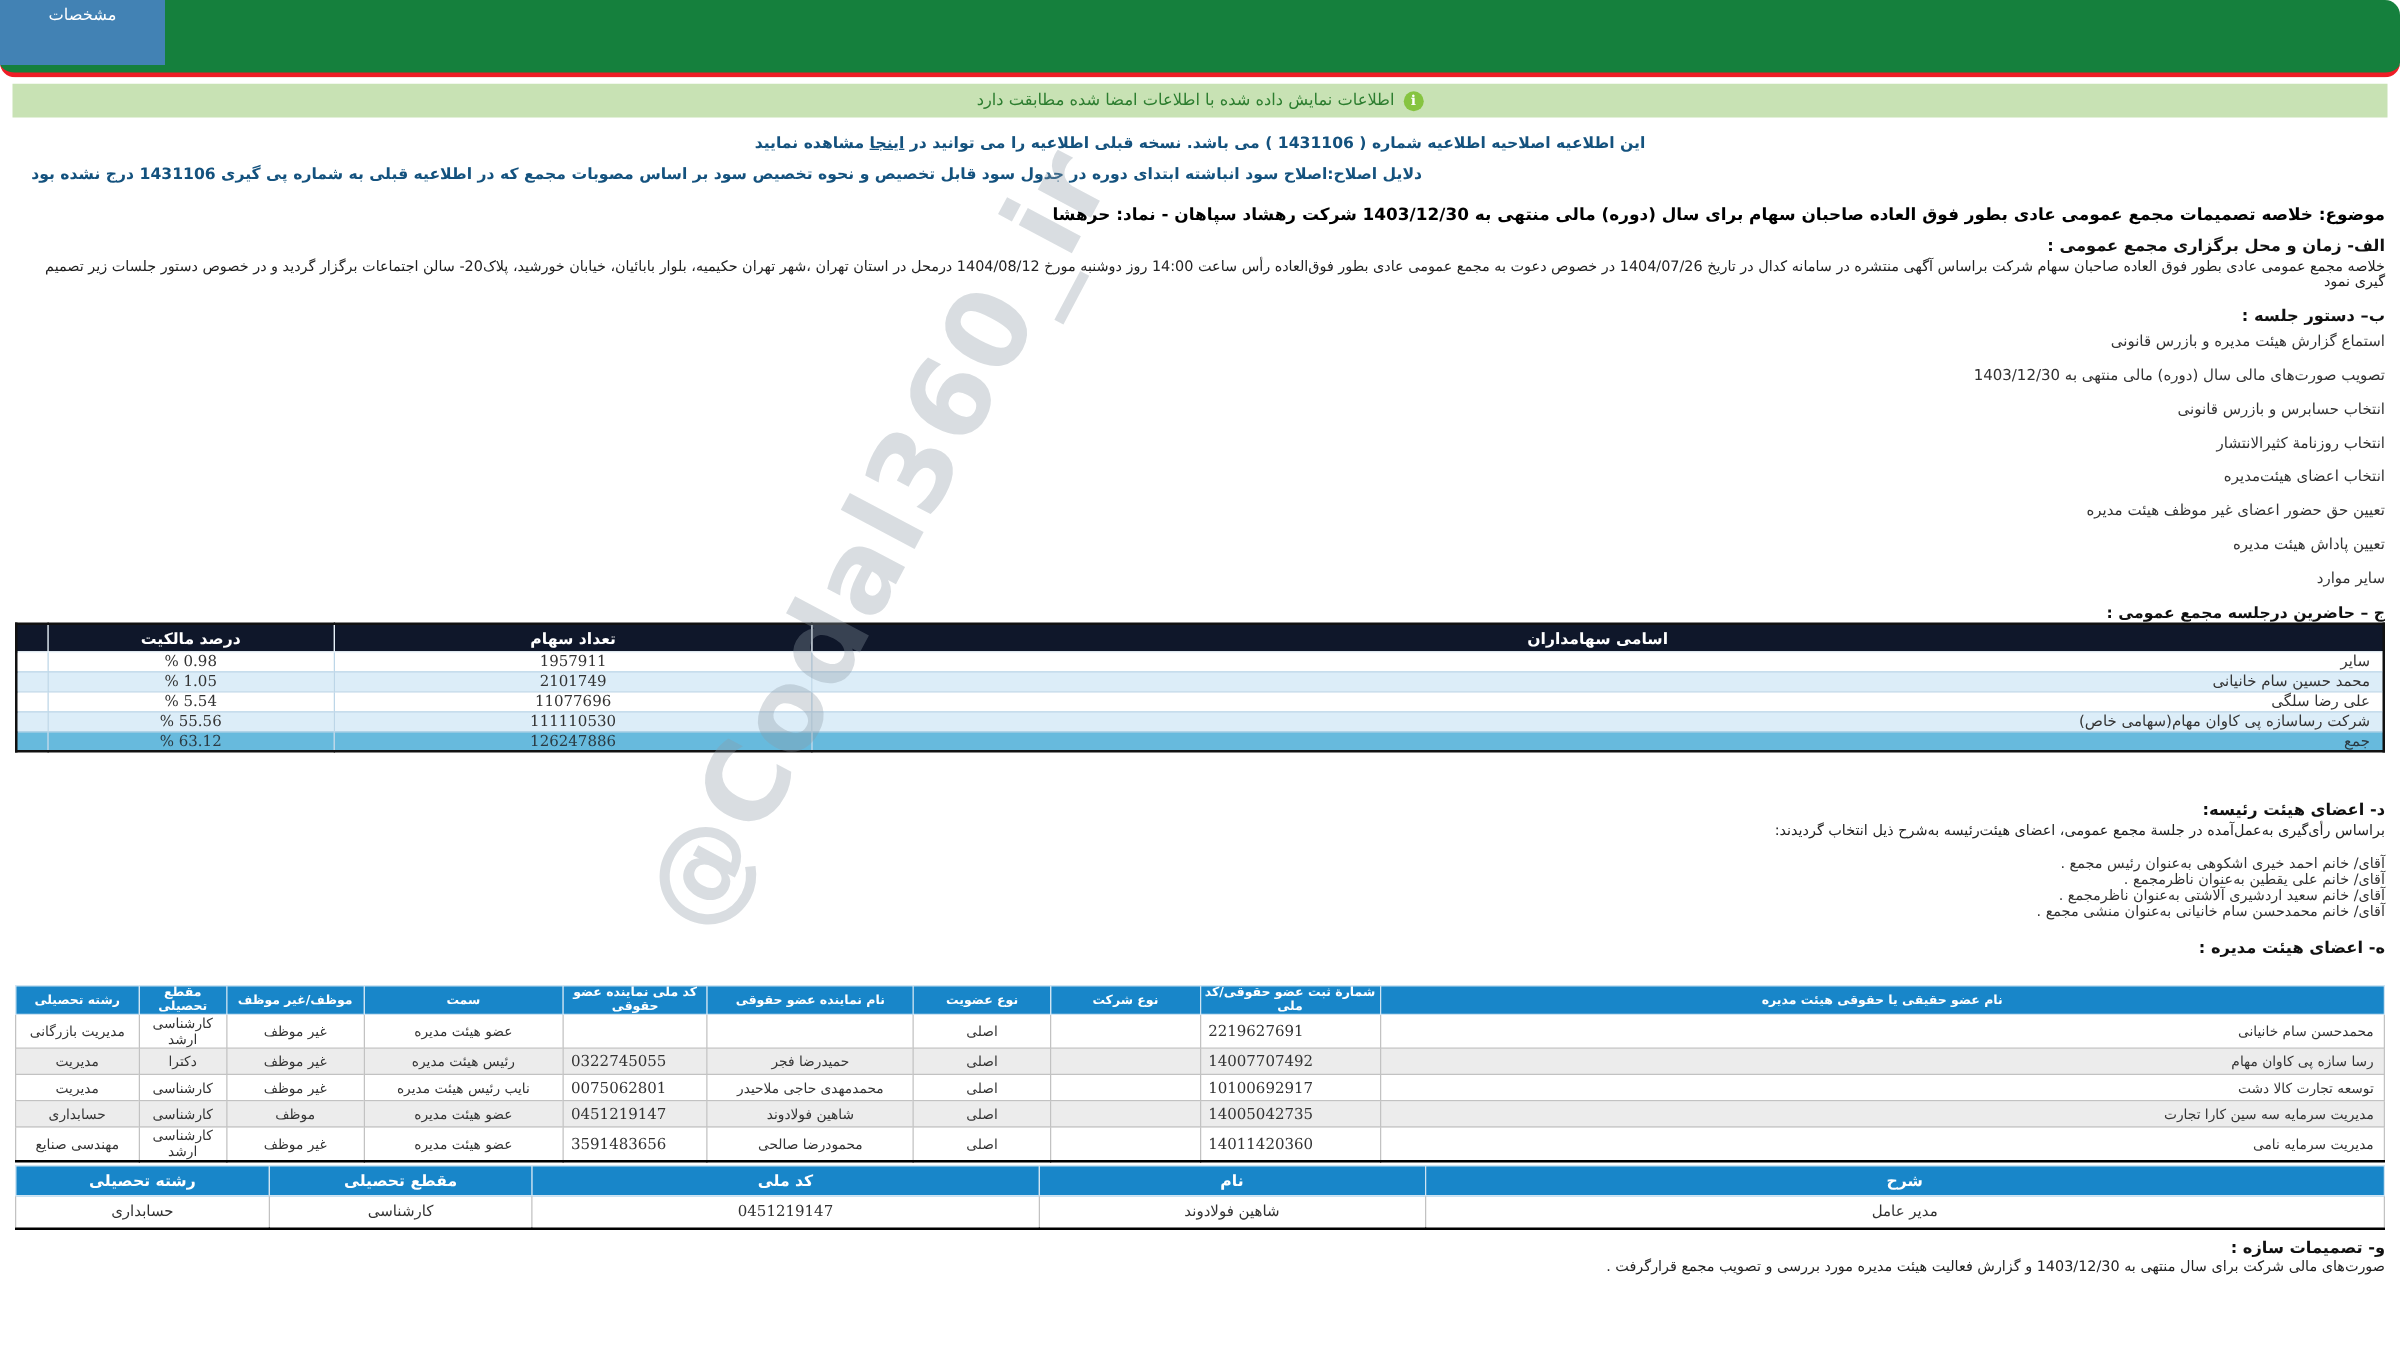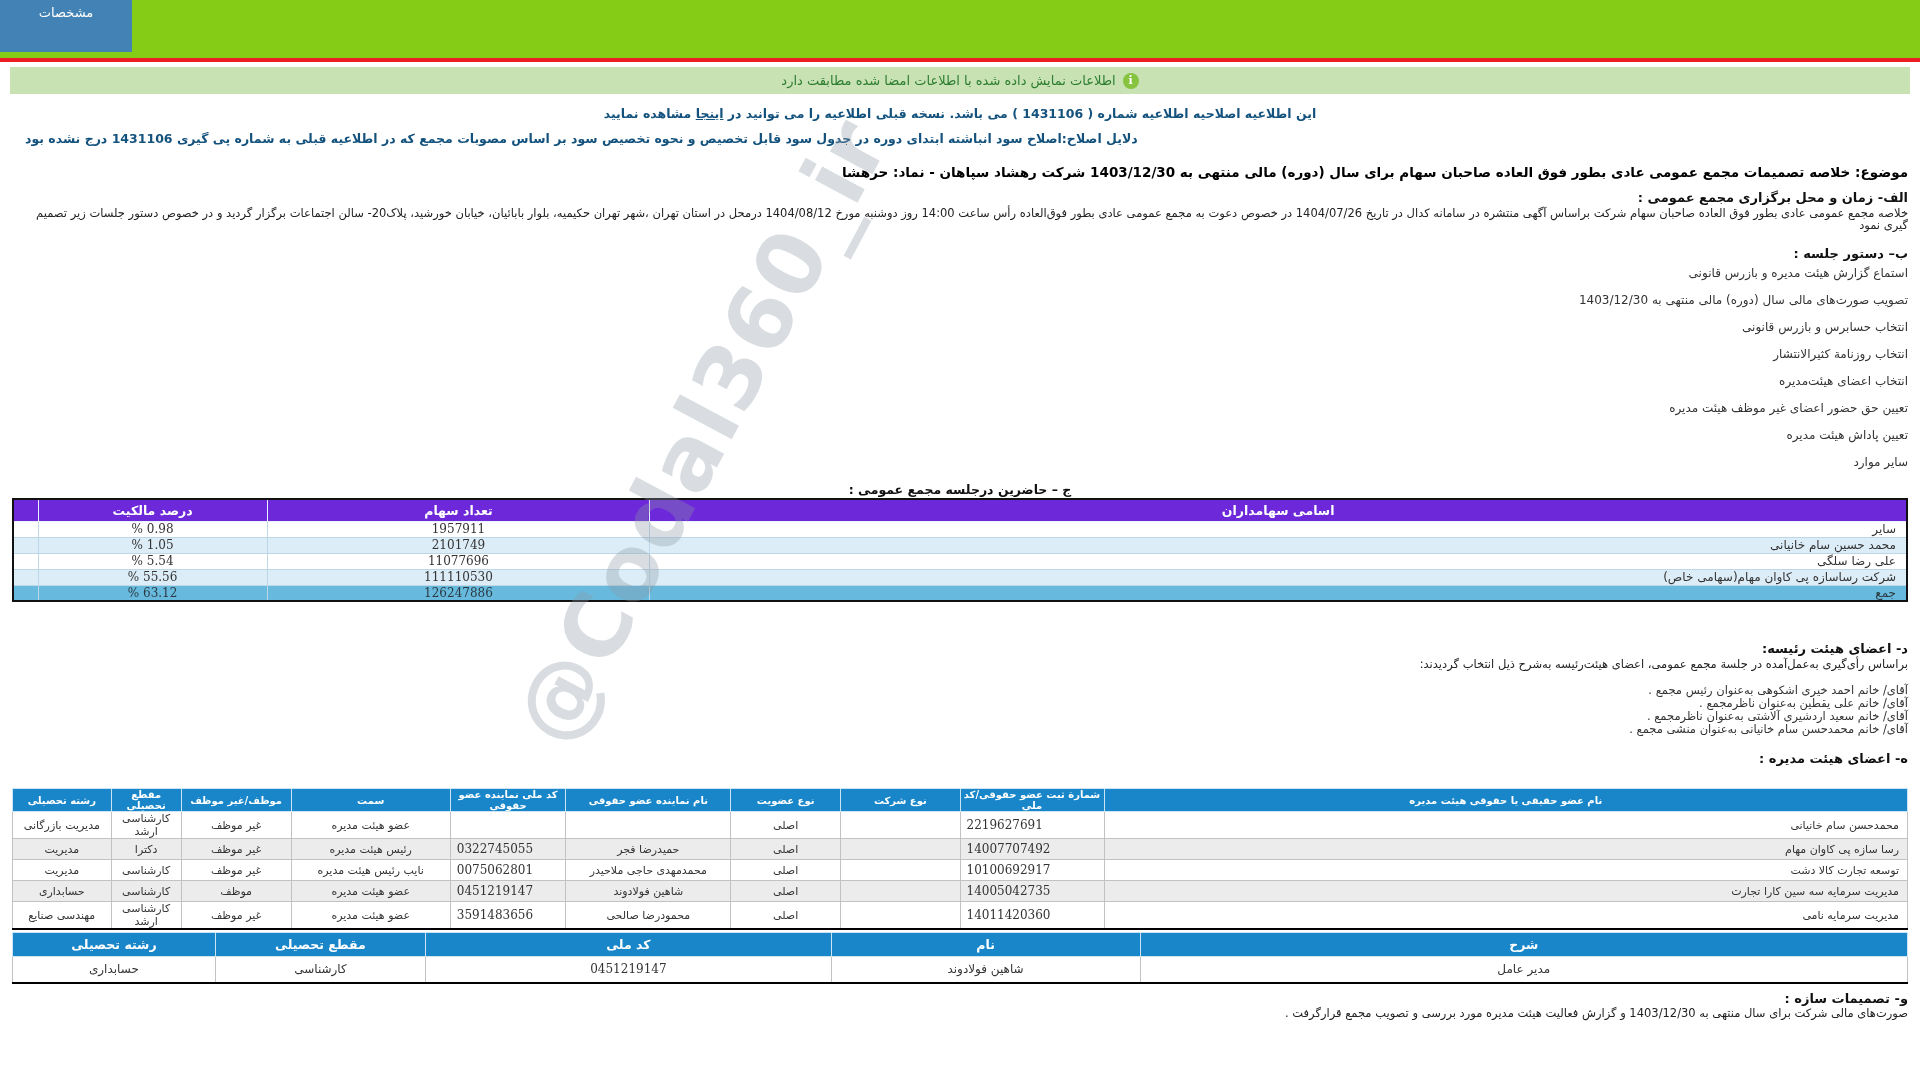--- a/index.html
+++ b/index.html
@@ -1,20 +1,20 @@
 <!DOCTYPE html>
 <html lang="fa" dir="rtl"><head>
 <meta charset="utf-8">
 <style>
   * { box-sizing: border-box; margin: 0; padding: 0; }
   html,body { width:1920px; height:1080px; overflow:hidden; background:#fff;
     font-family:"DejaVu Sans","Liberation Sans",sans-serif; direction:rtl; }
 
   
-  .topbar { position:relative; height:62px; background:#84cc16; border-bottom:4px solid #ee1c25; }
+  .topbar { position:relative; height:62px; background:#15803d; border-bottom:4px solid #ee1c25;border-radius:12px; }
   .spec-tab { position:absolute; left:0; top:0; width:132px; height:52px; background:#4282b4;
     color:#fff; font-size:13px; text-align:center; padding-top:5px; cursor:pointer; }
 
   
   .banner { margin:5px 10px 0; height:27px; background:#c8e2b4; display:flex;
     align-items:center; justify-content:center; gap:7px; color:#2c7d2f; font-size:13px; }
   .info-icon { width:16px; height:16px; border-radius:50%; background:#86c440; color:#fff;
     font-size:11px; font-weight:bold; display:inline-flex; align-items:center; justify-content:center;
     font-family:"DejaVu Serif","Liberation Serif",serif; flex:0 0 auto; }
 
@@ -27,24 +27,24 @@
 
   .subject { margin-top:20px; font-size:13.5px; font-weight:bold; color:#000; line-height:15px; }
   .sec-title { margin-top:11px; font-size:13px; font-weight:bold; color:#111; line-height:14px; }
   .a-body { margin-top:2px; font-size:11.5px; color:#222; line-height:12px; }
 
   .agenda { margin-top:6px; }
   .agenda .item { font-size:12px; color:#333; line-height:13px; margin-bottom:14px; }
   .b-title { margin-top:16px; }
 
   
-  .c-title { font-size:12.5px; font-weight:bold; color:#111; line-height:13px;text-align:center; }
+  .c-title { font-size:12.5px; font-weight:bold; color:#111; line-height:13px; }
   table { border-collapse:collapse; width:100%; }
   .tbl-c { margin-top:2px; border:2px solid #111; }
-  .tbl-c th { background:#6d28d9; color:#fff; font-size:12.5px; font-weight:bold; height:22px;
+  .tbl-c th { background:#0f172a; color:#fff; font-size:12.5px; font-weight:bold; height:22px;
     border:1px solid #e8f2fa; }
   .tbl-c td { height:16px; font-size:12px; color:#333; border:1px solid #bdd6e8; text-align:center; }
   .tbl-c td.name { text-align:right; padding-right:10px; }
   .tbl-c tr.alt td { background:#dcedf8; }
   .tbl-c tr.total td { background:#67badd; color:#2b3a42; }
   .num { font-family:"DejaVu Serif","Liberation Serif",serif; font-size:13px; direction:ltr; }
   .col-stub { width:25px; }
   .col-pct { width:12.1%; }
   .col-shares { width:20.2%; }
 

